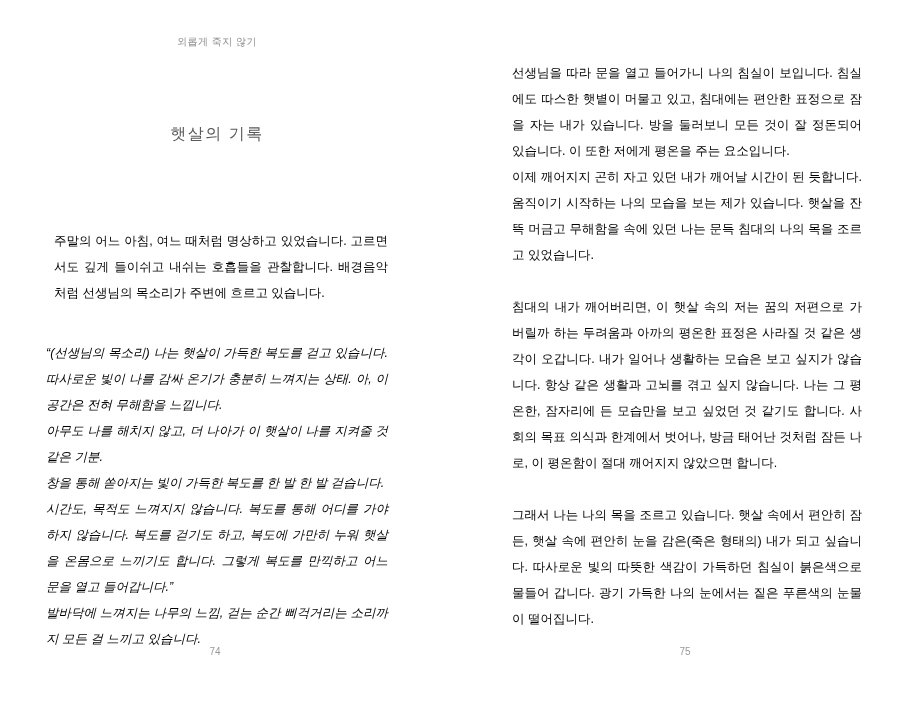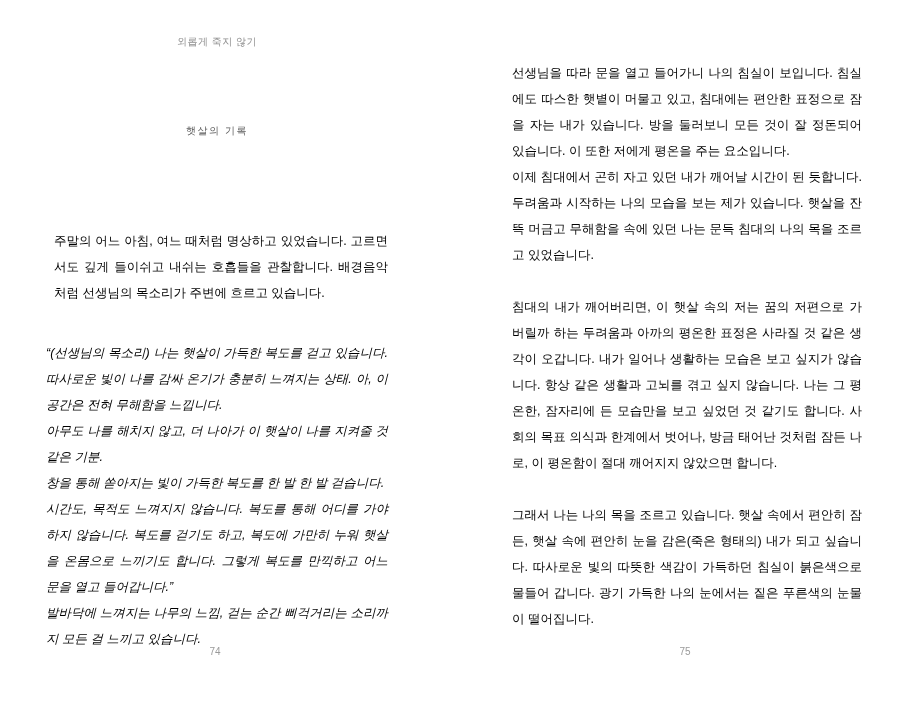--- a/index.html
+++ b/index.html
@@ -35,21 +35,21 @@
     color: #8d8d8d;
     letter-spacing: 0.5px;
   }
   .page-title {
     position: absolute;
     top: 124px;
     left: 0;
     right: 0;
     margin: 0;
     text-align: center;
-    font-size: 10px;
+    font-size: 16px;
     font-weight: 400;
     color: #5a5a5a;
     letter-spacing: 1.5px;
   }
   .body-text p {
     margin: 0;
     font-size: 12.5px;
     line-height: 26px;
     color: #000000;
     text-align: justify;
@@ -111,21 +111,21 @@
       <p>시간도, 목적도 느껴지지 않습니다. 복도를 통해 어디를 가야 하지 않습니다. 복도를 걷기도 하고, 복도에 가만히 누워 햇살을 온몸으로 느끼기도 합니다. 그렇게 복도를 만끽하고 어느 문을 열고 들어갑니다.”</p>
       <p>발바닥에 느껴지는 나무의 느낌, 걷는 순간 삐걱거리는 소리까지 모든 걸 느끼고 있습니다.</p>
     </div>
 
     <div class="page-number">74</div>
   </section>
 
   <section class="page page-right">
     <div class="body-text right-content">
       <p>선생님을 따라 문을 열고 들어가니 나의 침실이 보입니다. 침실에도 따스한 햇볕이 머물고 있고, 침대에는 편안한 표정으로 잠을 자는 내가 있습니다. 방을 둘러보니 모든 것이 잘 정돈되어 있습니다. 이 또한 저에게 평온을 주는 요소입니다.</p>
-      <p>이제 침대에서 곤히 자고 있던 내가 깨어날 시간이 된 듯합니다. 두려움과 시작하는 나의 모습을 보는 제가 있습니다. 햇살을 잔뜩 머금고 무해함을 속에 있던 나는 문득 침대의 나의 목을 조르고 있었습니다.</p>
+      <p>이제 깨어지지 곤히 자고 있던 내가 깨어날 시간이 된 듯합니다. 움직이기 시작하는 나의 모습을 보는 제가 있습니다. 햇살을 잔뜩 머금고 무해함을 속에 있던 나는 문득 침대의 나의 목을 조르고 있었습니다.</p>
       <p class="para-gap">침대의 내가 깨어버리면, 이 햇살 속의 저는 꿈의 저편으로 가 버릴까 하는 두려움과 아까의 평온한 표정은 사라질 것 같은 생각이 오갑니다. 내가 일어나 생활하는 모습은 보고 싶지가 않습니다. 항상 같은 생활과 고뇌를 겪고 싶지 않습니다. 나는 그 평온한, 잠자리에 든 모습만을 보고 싶었던 것 같기도 합니다. 사회의 목표 의식과 한계에서 벗어나, 방금 태어난 것처럼 잠든 나로, 이 평온함이 절대 깨어지지 않았으면 합니다.</p>
       <p class="para-gap">그래서 나는 나의 목을 조르고 있습니다. 햇살 속에서 편안히 잠든, 햇살 속에 편안히 눈을 감은(죽은 형태의) 내가 되고 싶습니다. 따사로운 빛의 따뜻한 색감이 가득하던 침실이 붉은색으로 물들어 갑니다. 광기 가득한 나의 눈에서는 짙은 푸른색의 눈물이 떨어집니다.</p>
     </div>
 
     <div class="page-number">75</div>
   </section>
 
 </div>
 
 </body></html>

